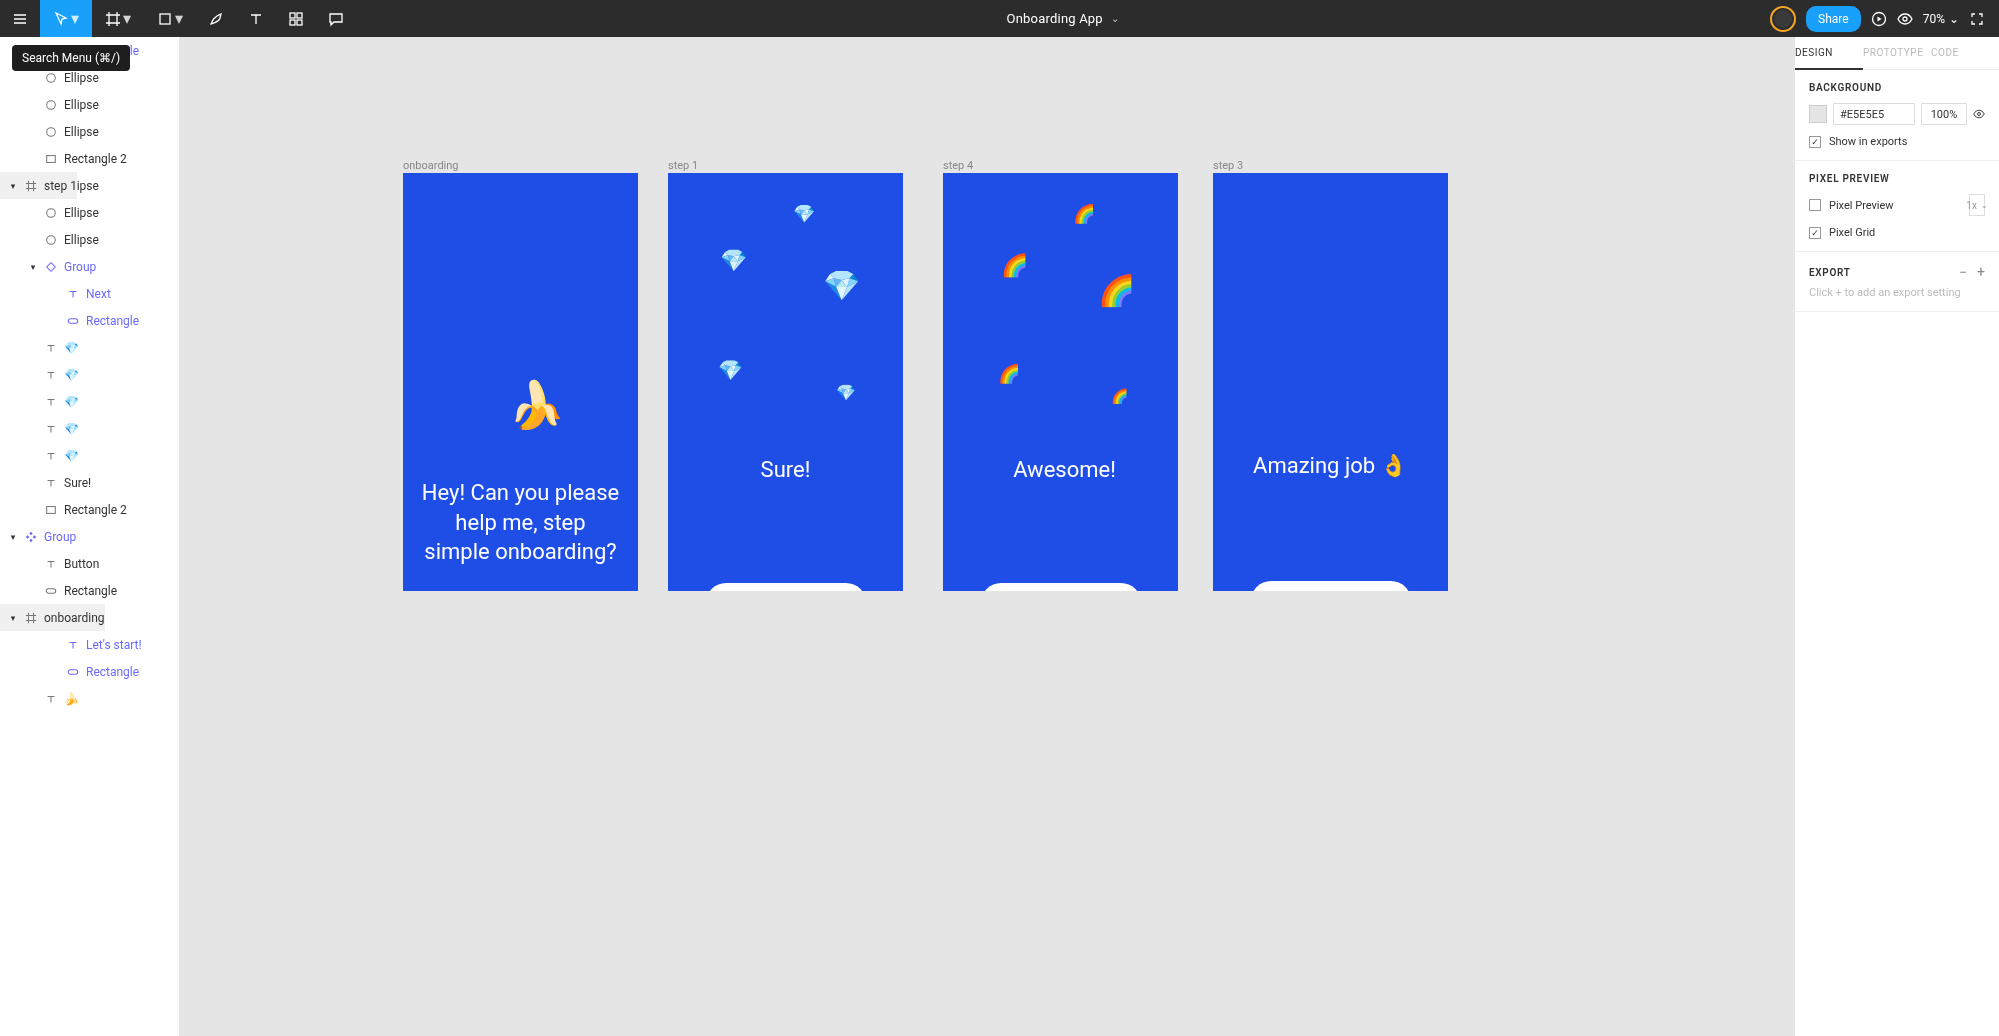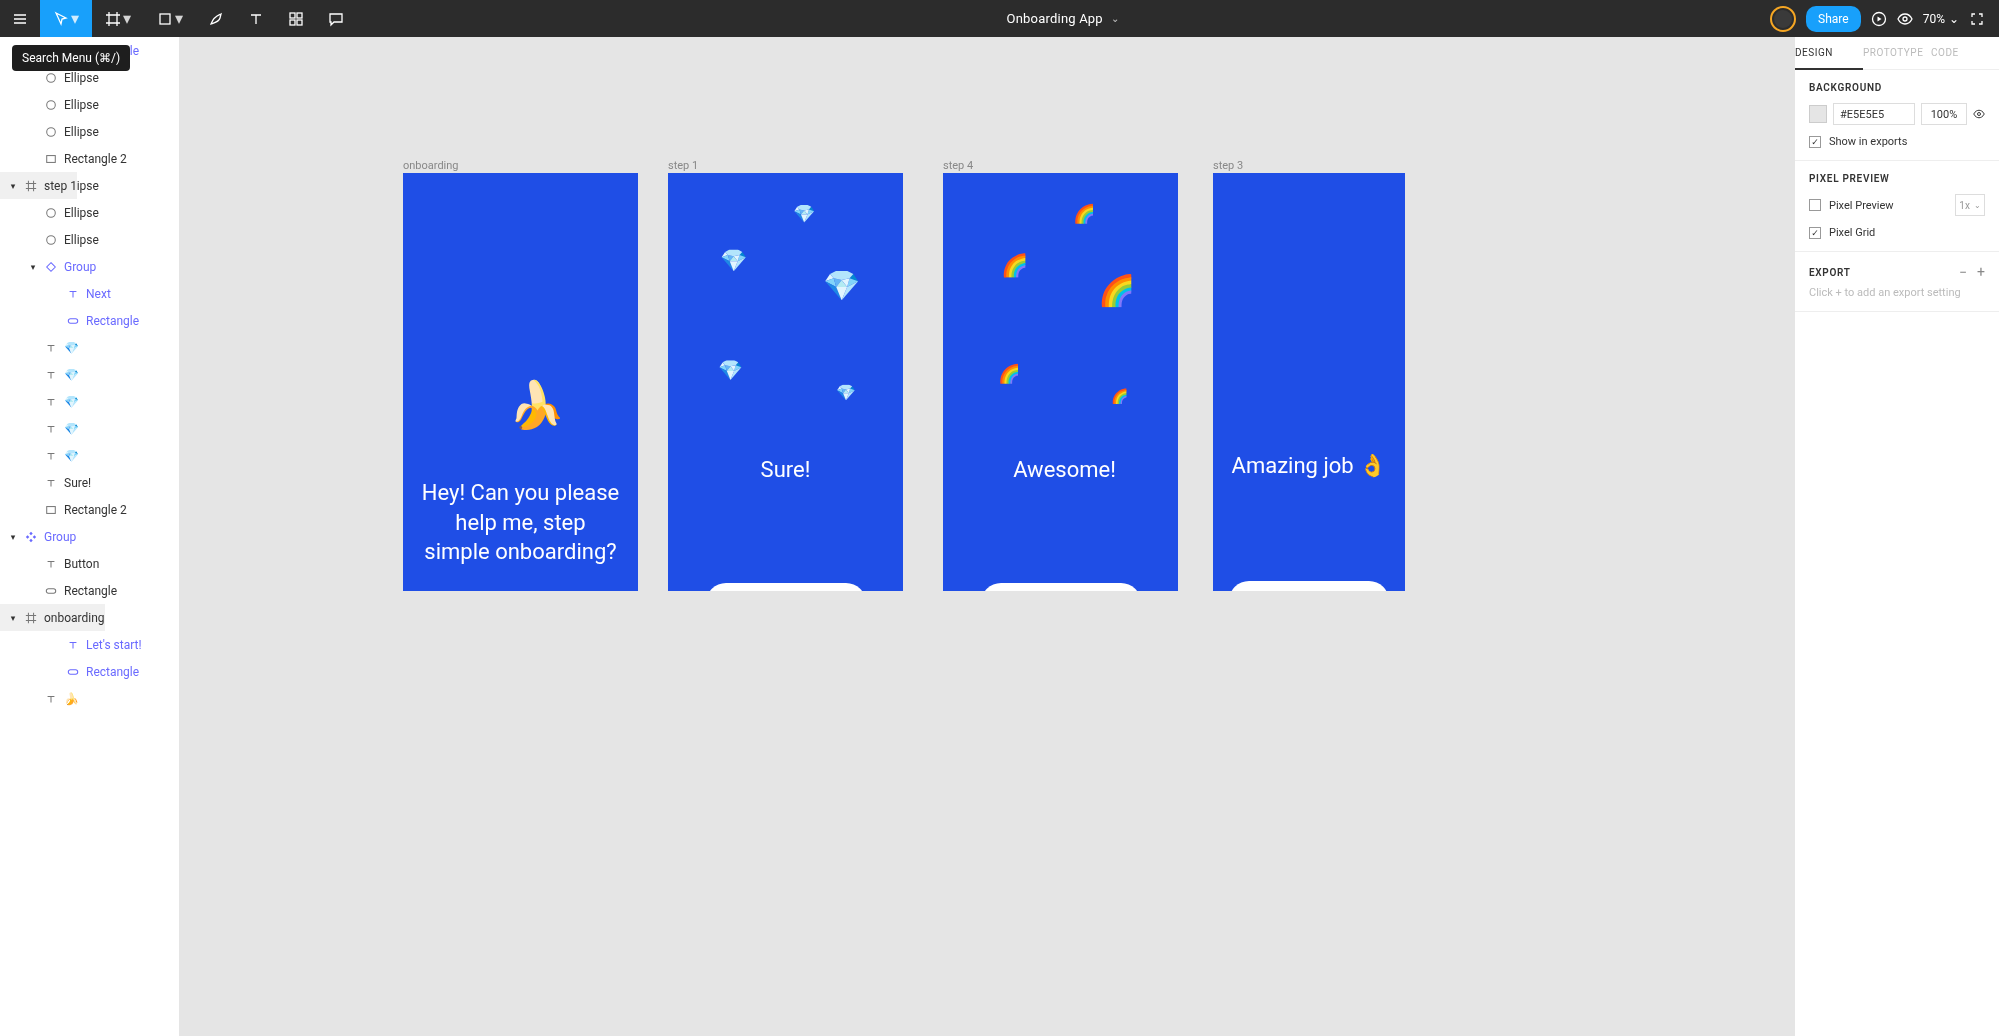--- a/index.html
+++ b/index.html
@@ -55,21 +55,21 @@
 .insp-section .title-row { display: flex; align-items: center; justify-content: space-between; }
 .insp-title { font-size: 10px; letter-spacing: .7px; color: #333; font-weight: 600; }
 .bg-row { display: flex; align-items: center; gap: 6px; margin-top: 10px; }
 .swatch { width: 18px; height: 18px; background: #e5e5e5; border: 1px solid #ccc; }
 .input-like { border: 1px solid #ddd; height: 22px; font-size: 11px; display: flex; align-items: center; padding: 0 6px; background: #fff; }
 .hex-input { flex: 1; }
 .pct-input { width: 46px; justify-content: center; }
 .check-row { display: flex; align-items: center; gap: 8px; margin-top: 10px; font-size: 11px; color: #333; }
 .check { width: 12px; height: 12px; border: 1px solid #999; display: flex; align-items: center; justify-content: center; font-size: 9px; background: #fff; }
 .check.on::after { content: "✓"; color: #333; }
-.mini-select { width: 30px; height: 22px; border: 1px solid #ddd; display: flex; align-items: center; justify-content: center; gap: 4px; font-size: 10px; color: #999; }
+.mini-select { width: 16px; height: 22px; border: 1px solid #ddd; display: flex; align-items: center; justify-content: center; gap: 4px; font-size: 10px; color: #999; }
 .hint { color: #bbb; font-size: 11px; margin-top: 6px; }
 .plus-minus { display: flex; gap: 10px; color: #888; font-size: 14px; }
 
 
 .svg { width: 16px; height: 16px; stroke: #fff; fill: none; stroke-width: 1.3; }
 .svg-dark { stroke: #333; }
 .svg-sm { width: 12px; height: 12px; }
 </style>
 </head>
 <body>
@@ -427,21 +427,21 @@
         <div class="frame" style="left: 763px; top: 136px; width: 235px; height: 418px;">
           <div class="emoji" style="left: 130px; top: 30px; font-size: 18px;">🌈</div>
           <div class="emoji" style="left: 58px; top: 80px; font-size: 22px;">🌈</div>
           <div class="emoji" style="left: 155px; top: 100px; font-size: 30px;">🌈</div>
           <div class="emoji" style="left: 55px; top: 190px; font-size: 18px;">🌈</div>
           <div class="emoji" style="left: 168px; top: 215px; font-size: 14px;">🌈</div>
           <div class="heading" style="top: 282px; left: 0px; padding-left: 18px; padding-right: 10px;">Awesome!</div>
           <div class="cta" style="top: 410px; width: 160px; height: 40px;">Next</div>
         </div>
         <div class="frame-label" style="left: 1033px; top: 122px;">step 3</div>
-        <div class="frame" style="left: 1033px; top: 136px; width: 192px; height: 418px;">
+        <div class="frame" style="left: 1033px; top: 136px; width: 235px; height: 418px;">
           <div class="heading" style="top: 278px; left: 0px; padding-left: 18px; padding-right: 18px;">Amazing job 👌</div>
           <div class="cta" style="top: 408px; width: 160px; height: 40px;">Let's play!</div>
         </div>
       </div>
   </div>
 
   <div class="inspector">
     <div class="insp-tabs" id="insp-tabs">
         <div class="tab active">DESIGN</div>
         <div class="tab">PROTOTYPE</div>

